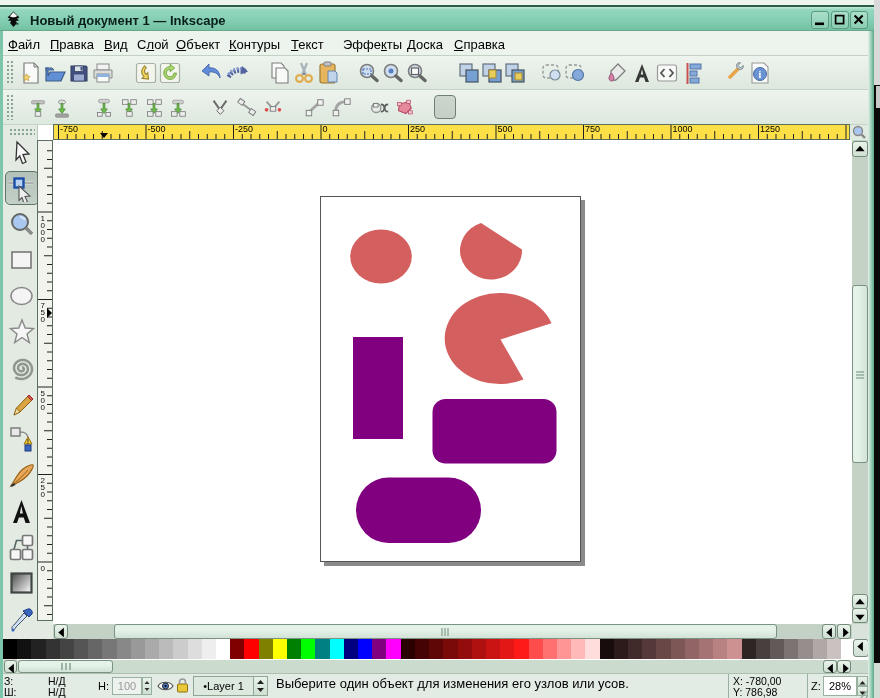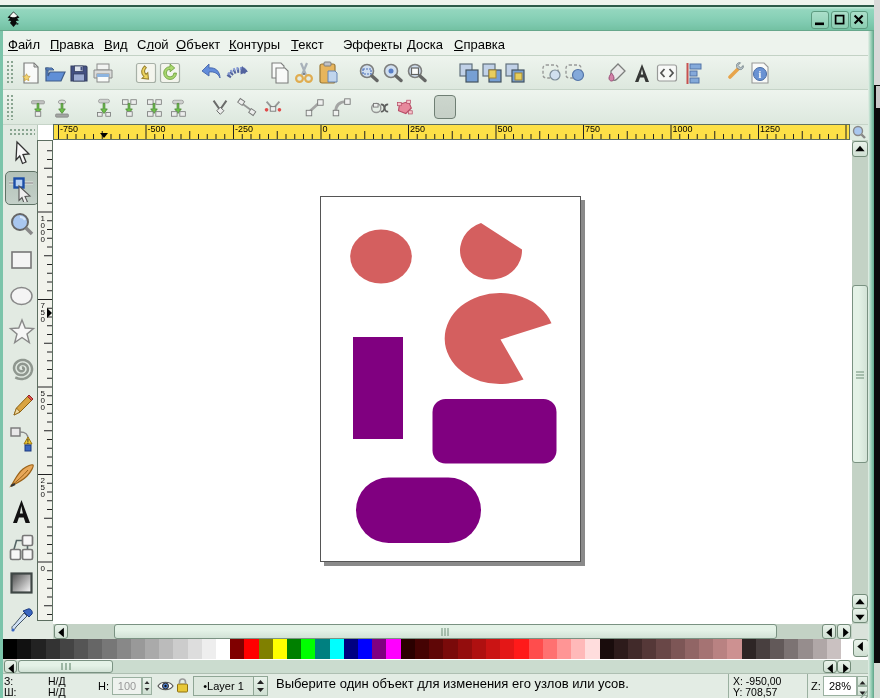--- a/index.html
+++ b/index.html
@@ -48,20 +48,21 @@
       <rect x="30" y="0" width="2" height="4" fill="#8899aa"></rect>
       <rect x="690" y="0" width="5" height="4" fill="#8a9a8a"></rect>
       <rect x="838" y="0" width="5" height="4" fill="#8a9a8a"></rect>
     </svg></div>
 <div id="titlebar" class="abs">
   <svg class="abs" style="left:5px; top:4px;" width="17" height="17" viewBox="0 0 17 17">
     <path d="M8.5 0.5 L14.5 6.5 L12 7.6 L14 9.6 L10.8 10 L12 12 L8.5 16 L5 12 L6.2 10 L3 9.6 L5 7.6 L2.5 6.5 Z" fill="#0b0b0b"></path>
     <path d="M8.5 1.2 L12.3 5 C10.5 6.6 6.8 6.8 4.9 5.2 Z" fill="#f4f8f4"></path>
     <path d="M6 11.8 h4.5 M11.5 13.2 l1.8 -0.6" stroke="#0b0b0b" stroke-width="1.2"></path>
   </svg>
+  <span class="title">Новый документ 1 — Inkscape</span>
   <div class="winbtn" style="left:811px;"><svg width="16" height="16">
         <rect x="3" y="10.5" width="9" height="2.6" fill="#000"></rect>
       </svg></div>
   <div class="winbtn" style="left:831px;"><svg width="16" height="16">
         <rect x="3.6" y="3.6" width="8" height="8" fill="none" stroke="#000" stroke-width="1.7"></rect>
       </svg></div>
   <div class="winbtn" style="left:850px;"><svg width="16" height="16">
         <path d="M3.6 3.6 L11.6 11.6 M11.6 3.6 L3.6 11.6" stroke="#000" stroke-width="2.1"></path>
       </svg></div>
 </div>
@@ -668,22 +669,22 @@
       <rect x="1.5" y="7" width="10" height="8" rx="1" fill="#e8c838" stroke="#8f710e" stroke-width="1"></rect>
       <path d="M3.5 7 V5 a3 3 0 0 1 6 0 V7" fill="none" stroke="#999" stroke-width="1.6"></path>
     </svg>
   <div class="abs" style="left:193px;top:2px;width:60px;height:20px;background:#dde8de;border:1px solid #8fa695;border-right:none;font-weight:normal;font-size:11px;line-height:19px;text-align:center;">•Layer 1</div>
   <div class="abs" style="left:253px;top:2px;width:15px;height:20px;background:linear-gradient(#e8f2ea,#cfdfd2);border:1px solid #8fa695;">
     <svg width="13" height="18" viewBox="0 0 13 18">
         <path d="M3 7 L6.5 3 L10 7 Z M3 11 L6.5 15 L10 11 Z" fill="#222"></path>
       </svg></div>
   <span class="abs" style="left:276px;top:2px;font-size:13px;">Выберите один объект для изменения его узлов или усов.</span>
   <div class="abs" style="left:728px;top:0px;width:80px;height:25px;border-left:1px solid #9ab0a0;border-right:1px solid #9ab0a0;">
-    <span class="abs" style="left:4px;top:1px;font-size:10.5px;">X: -950,00</span>
-    <span class="abs" style="left:4px;top:12px;font-size:10.5px;">Y: 708,57</span>
+    <span class="abs" style="left:4px;top:1px;font-size:10.5px;">X: -780,00</span>
+    <span class="abs" style="left:4px;top:12px;font-size:10.5px;">Y: 786,98</span>
   </div>
   <span class="abs" style="left:811px;top:6px;">Z:</span>
   <div class="abs" style="left:823px;top:2px;width:34px;height:20px;background:#fff;border:1px solid #9ab0a0;font-size:11px;text-align:center;line-height:19px;">28%</div>
   <div class="abs" style="left:857px;top:2px;width:11px;height:10px;background:linear-gradient(#e8f2ea,#cfdfd2);border:1px solid #9ab0a0;"><svg width="9" height="8" viewBox="0 0 9 8">
         <path d="M1.5 5.5 L4.5 2 L7.5 5.5 Z" fill="#222"></path>
       </svg></div>
   <div class="abs" style="left:857px;top:12px;width:11px;height:10px;background:linear-gradient(#e8f2ea,#cfdfd2);border:1px solid #9ab0a0;"><svg width="9" height="8" viewBox="0 0 9 8">
         <path d="M1.5 2.5 L4.5 6 L7.5 2.5 Z" fill="#222"></path>
       </svg></div>
   <svg class="abs" style="left:860px;top:10px;" width="14" height="15">

